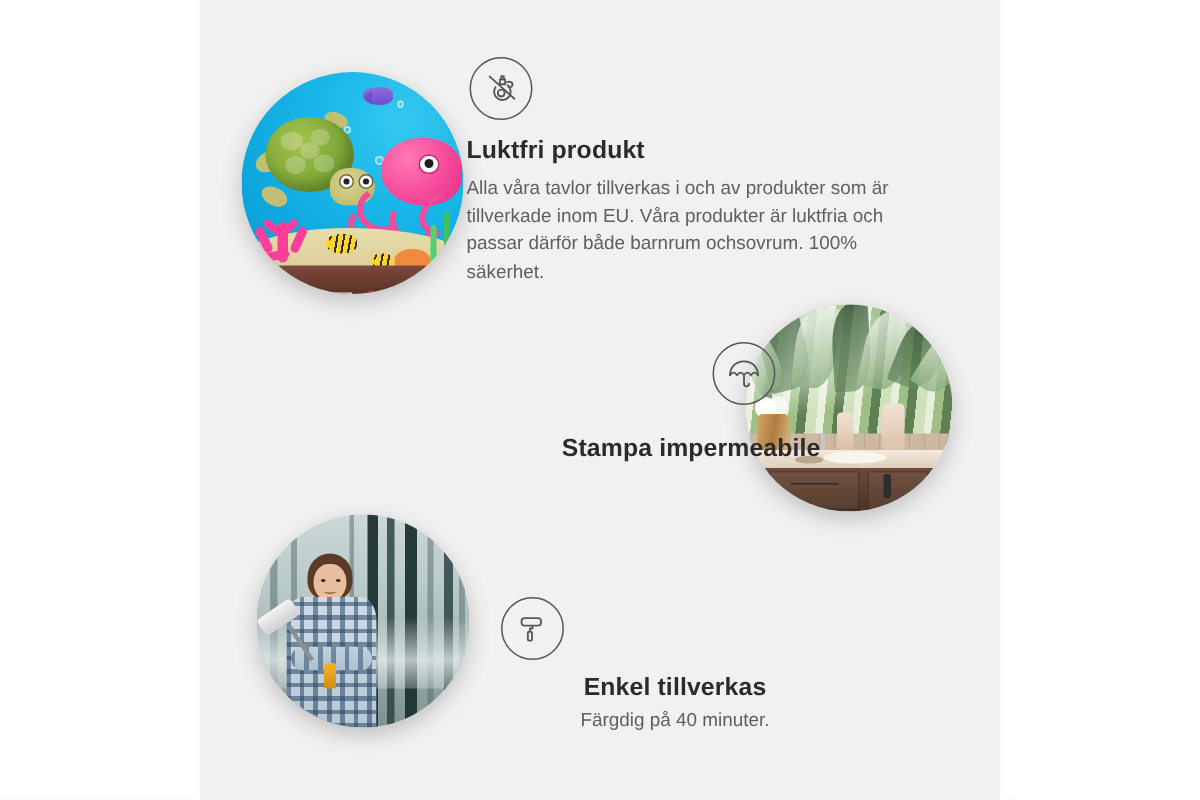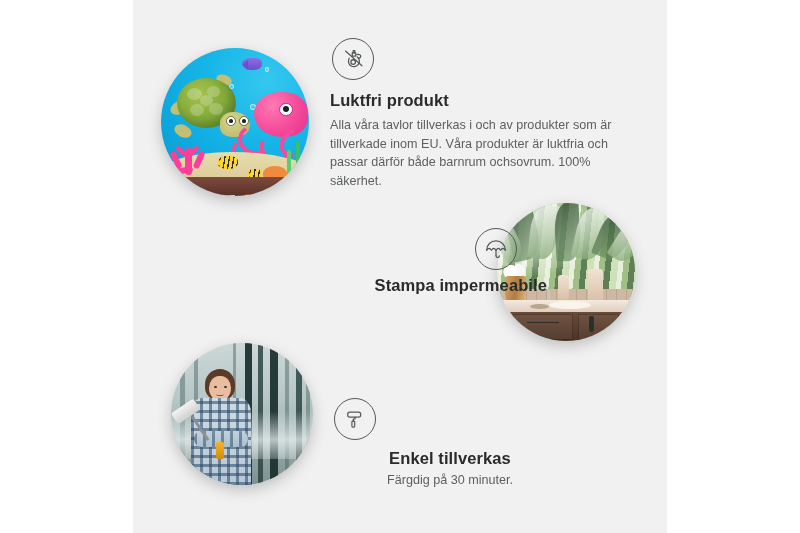--- a/index.html
+++ b/index.html
@@ -220,28 +220,28 @@
   }
   .icon-circle svg { display:block; }
   .feat-title {
     font-size:16.5px; font-weight:bold; color:#2b2b2b;
     letter-spacing:.1px;
   }
   .feat-desc {
     font-size:12.6px; color:#5d6062; line-height:1.48;
   }
 
-  #block-odourless { left:197px; top:38px; width:292px; }
+  #block-odourless { left:178px; top:38px; width:292px; }
   #block-odourless .icon-circle { margin-left:2px; }
   #block-odourless .feat-title { margin-top:11px; }
   #block-odourless .feat-desc { margin-top:6px; width:287px; }
 
   #block-waterproof { left:60px; top:228px; width:354px; text-align:center; }
   #block-waterproof .icon-circle { margin:0 auto 0 282px; }
-  #block-waterproof .feat-title { margin-top:6px; text-align:right; }
+  #block-waterproof .feat-title { margin-top:20px; text-align:right; }
   #block-waterproof .feat-desc { margin-top:4px; text-align:center; }
 
   #block-easy { left:195px; top:398px; width:270px; text-align:center; }
   #block-easy .icon-circle { margin:0 0 0 6px; }
   #block-easy .feat-title { margin-top:9px; text-align:center; margin-left:-26px;}
   #block-easy .feat-desc { margin-top:3px; text-align:center; margin-left:-26px;}
 </style>
 </head>
 <body>
 
@@ -395,16 +395,16 @@
 
   <div class="block" id="block-easy">
     <div class="icon-circle">
       <svg width="26" height="26" viewBox="0 0 32 32" fill="none" stroke="#55585a" stroke-width="1.5" stroke-linecap="round" stroke-linejoin="round">
         <rect x="7" y="7.5" width="16" height="6.2" rx="2.6"></rect>
         <path d="M16 13.7 v2.3 h-2.1 v2.6"></path>
         <rect x="12.2" y="18.6" width="3.4" height="7.4" rx="1"></rect>
       </svg>
     </div>
     <div class="feat-title">Enkel tillverkas</div>
-    <div class="feat-desc">Färgdig på 30 minuter.</div>
+    <div class="feat-desc">Färgdig på 40 minuter.</div>
   </div>
 
 </div>
 
 </body></html>

